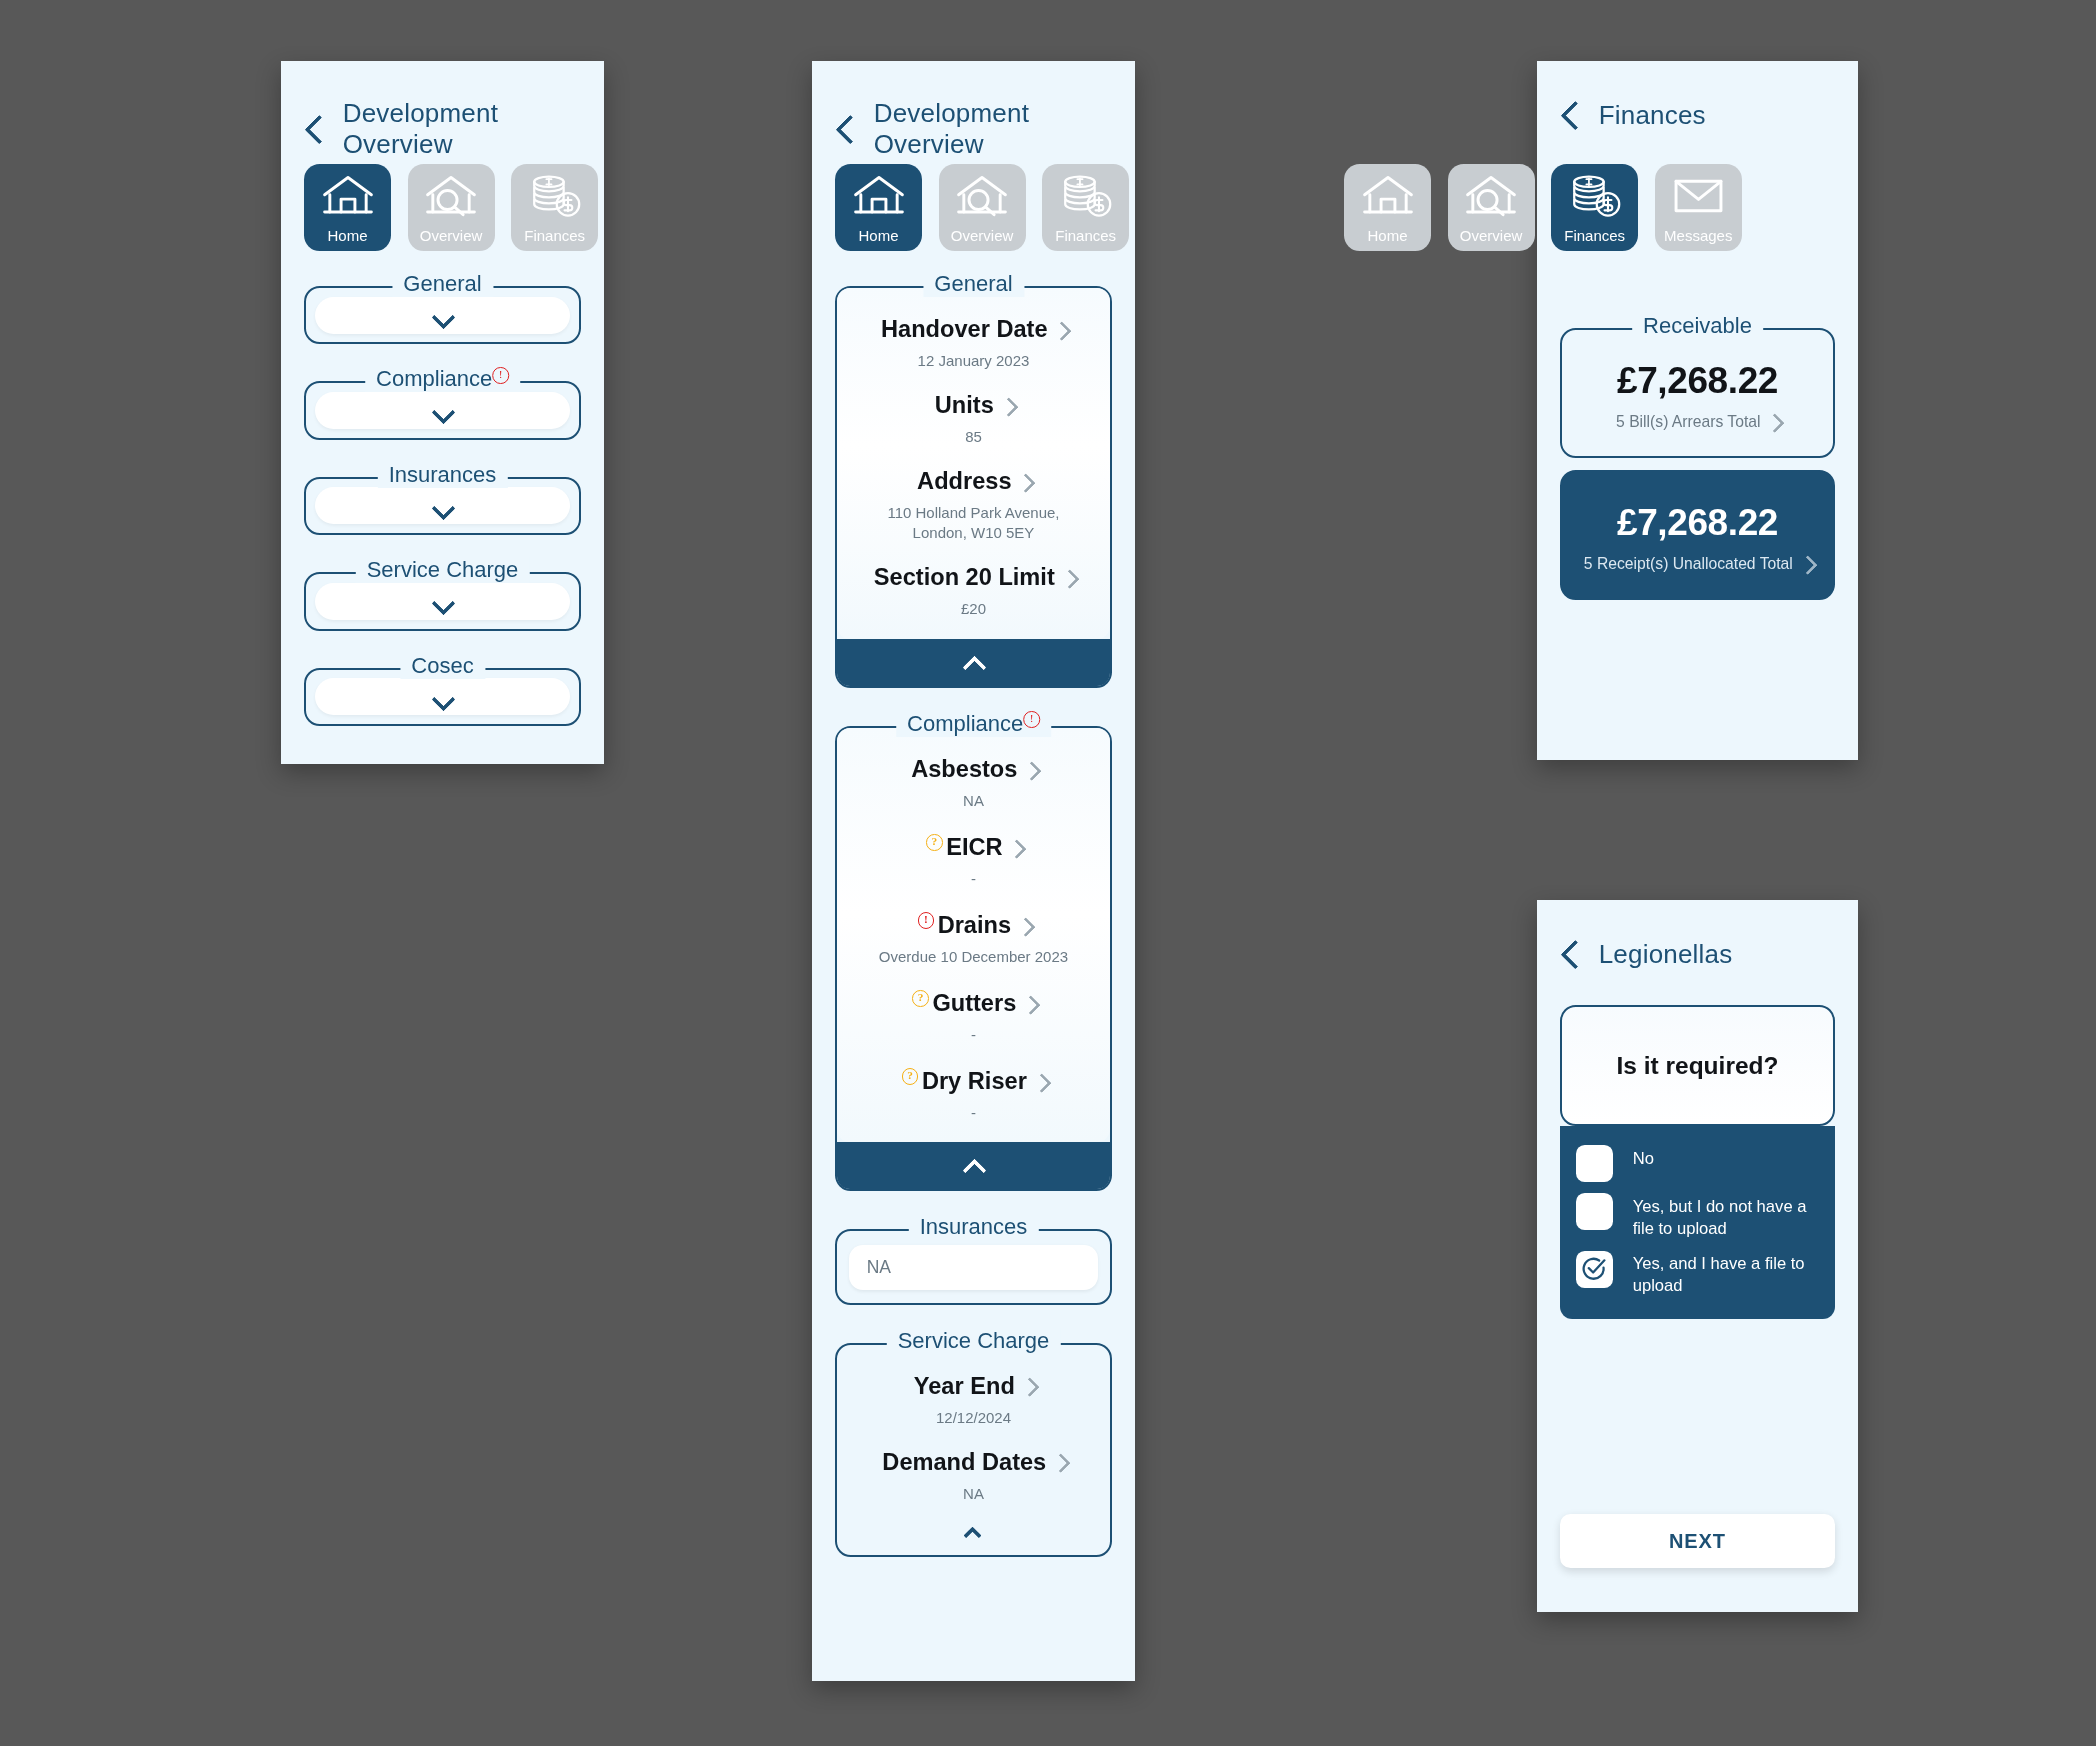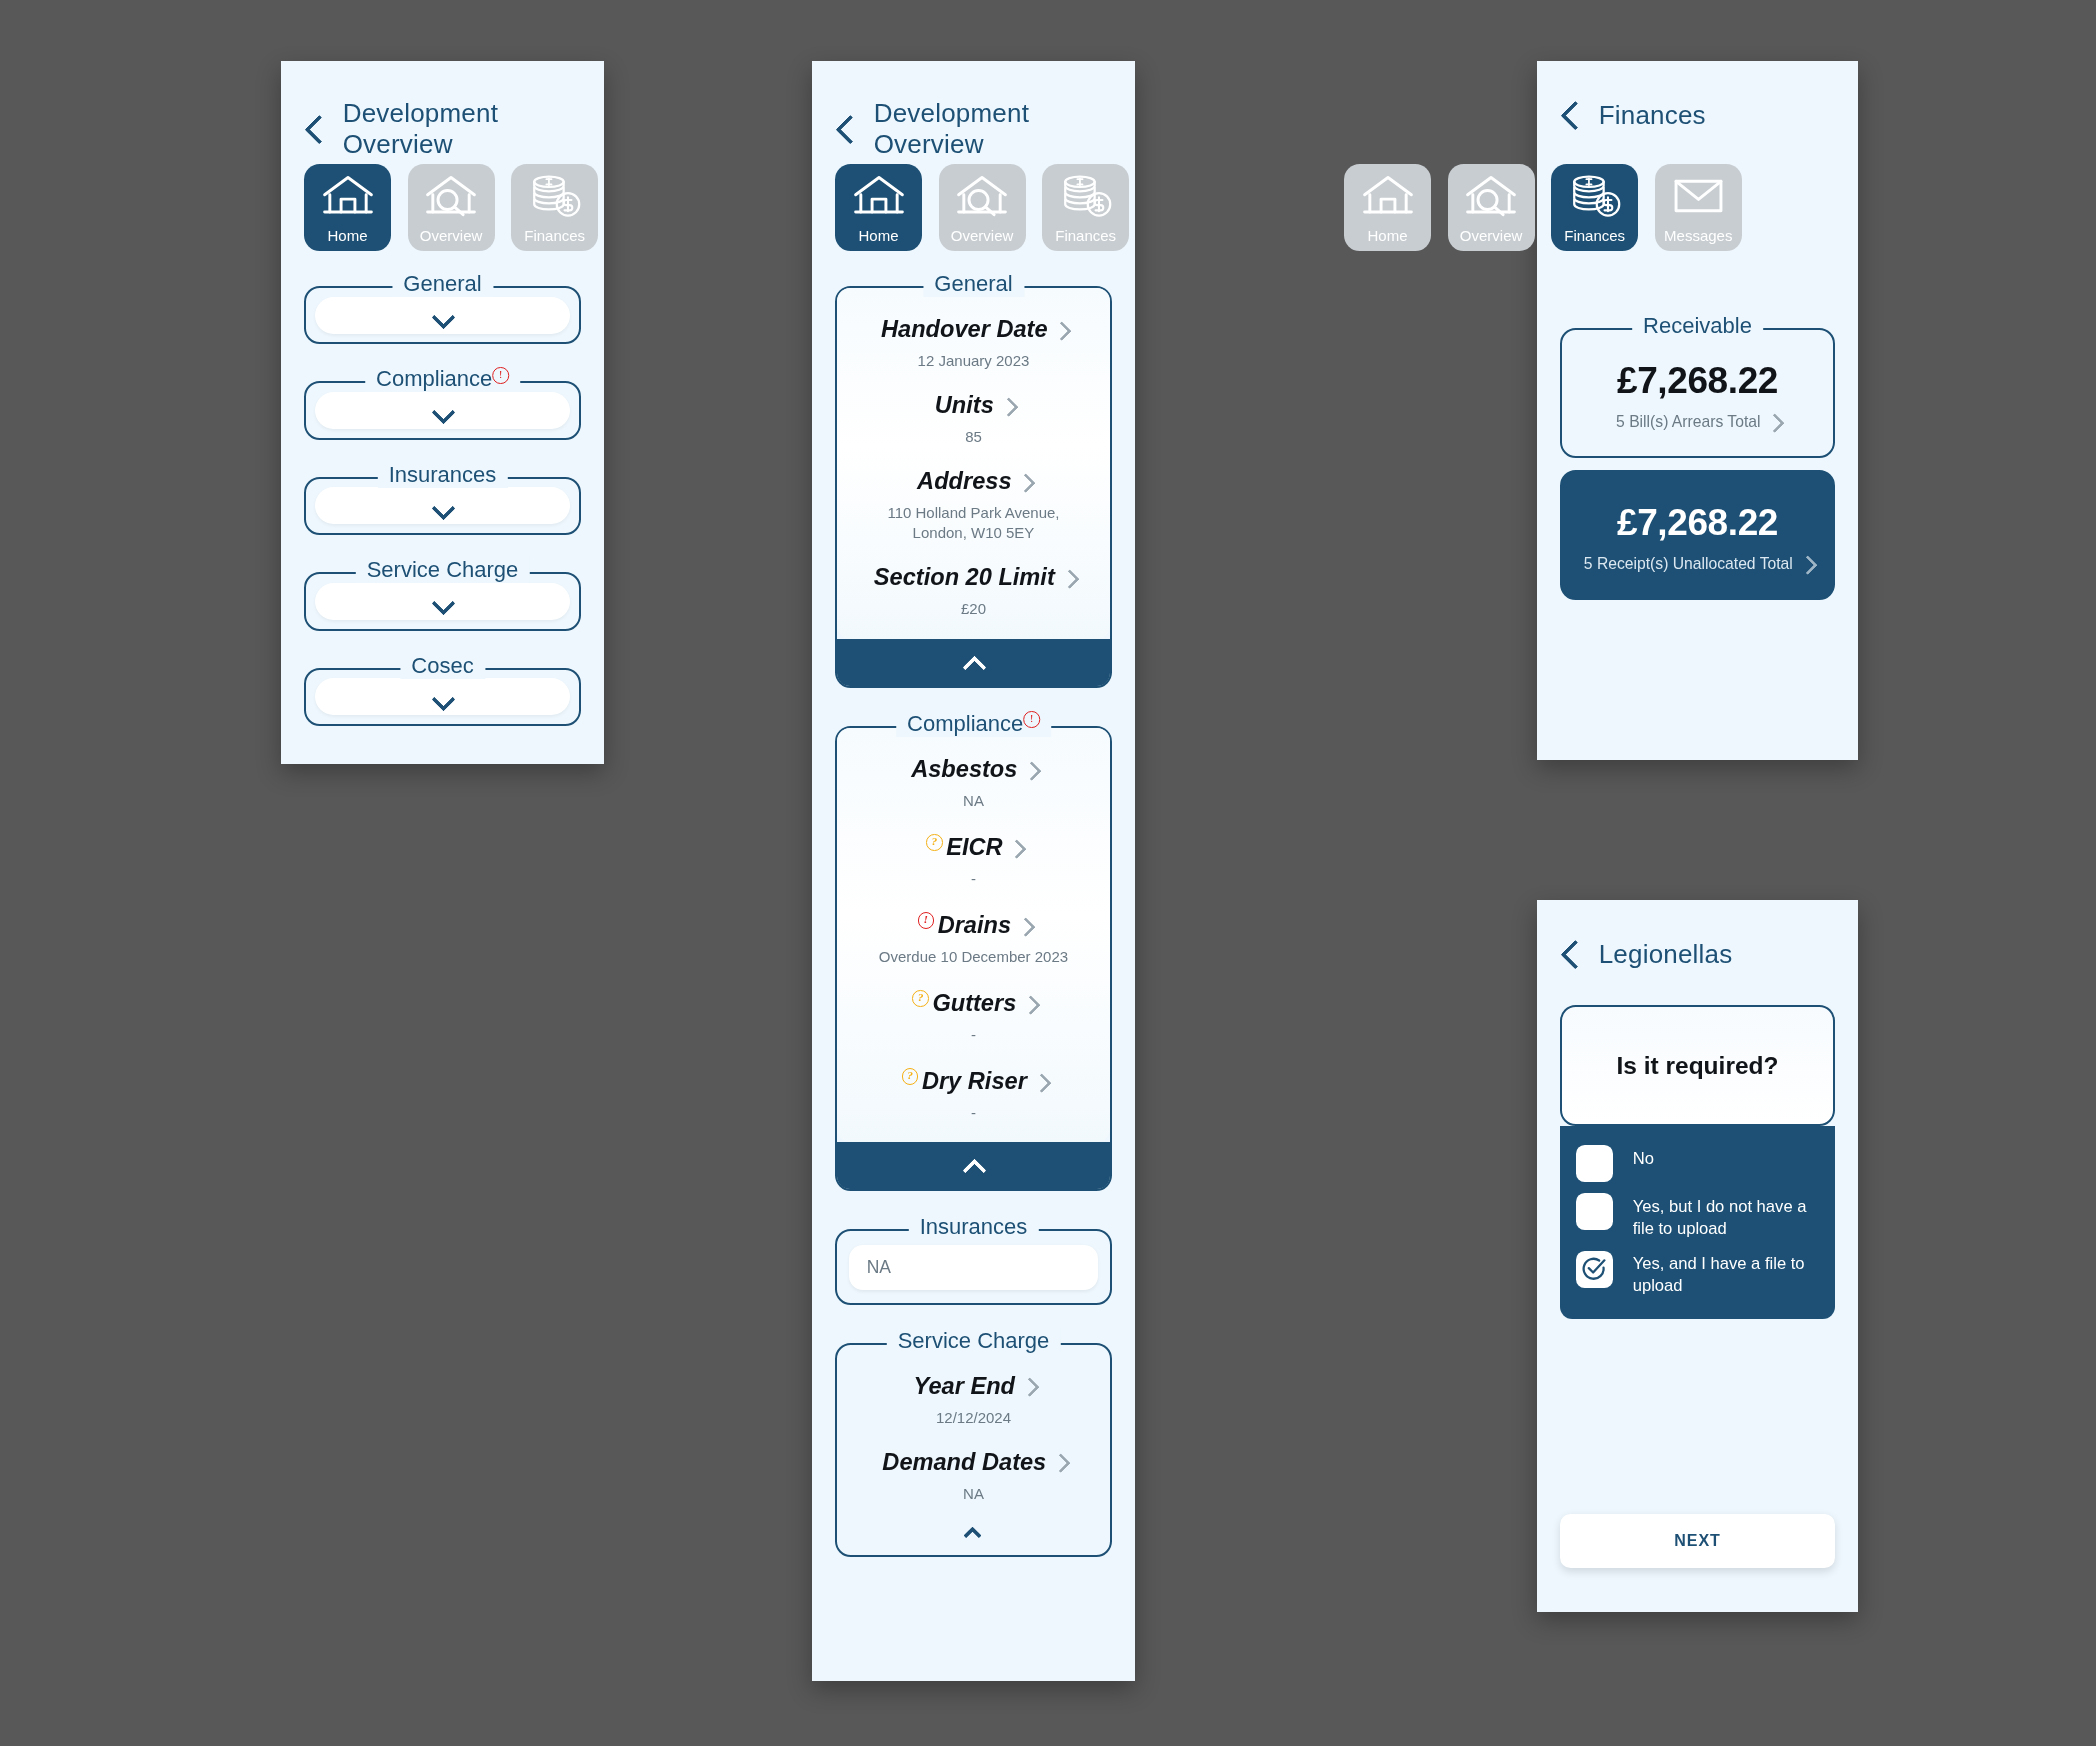--- a/index.html
+++ b/index.html
@@ -80,21 +80,21 @@
 
   
   .card-inner {
     background: linear-gradient(180deg,#f6fbfe 0%,#ffffff 45%,#f2f9fd 100%);
     border-radius: 13px; padding: 23px 8.7px 15.7px;
   }
   .drow { text-align: center; padding: 5.2px 0 3.5px; }
   .drow + .drow { margin-top: 12.2px; }
   .drow-title {
     font-size: 23.6px; font-weight: bold; color: #111418;
-    display: inline-flex; align-items: center; justify-content: center; gap: 7px; font-style: italic;
+    display: inline-flex; align-items: center; justify-content: center; gap: 7px;
   }
   .drow-title .badge { align-self: flex-start; margin-right: -3.5px; }
   .drow-val { font-size: 15px; color: #6b7a85; margin-top: 7.9px; line-height: 1.35; }
   .carat { width: 11.4px; height: 19px; position: relative; display: inline-block; }
   .carat::before {
     content: ""; position: absolute; left: 0.9px; top: 3.5px;
     width: 10.5px; height: 10.5px; border-right: 3.5px solid #9aa7b0; border-top: 3.5px solid #9aa7b0;
     transform: rotate(45deg); border-radius: 0.9px;
   }
   .collapse-bar {
@@ -140,21 +140,21 @@
   .opt { display: flex; align-items: flex-start; gap: 20px; }
   .opt + .opt { margin-top: 11.4px; }
   .cbox {
     width: 37px; height: 37px; background: #ffffff; border-radius: 8.7px; flex: none;
     display: flex; align-items: center; justify-content: center;
   }
   .opt-lbl { font-size: 16.6px; color: #ffffff; line-height: 1.3; padding-top: 2.6px; }
   .next-btn {
     position: absolute; left: 23px; right: 23px; bottom: 44px; height: 54px;
     background: #ffffff; border-radius: 10.5px; display: flex; align-items: center;
-    justify-content: center; font-size: 16px; font-weight: bold; color: #1d5074;
+    justify-content: center; font-size: 20px; font-weight: bold; color: #1d5074;
     letter-spacing: 0.9px; box-shadow: 0 3.5px 8.7px rgba(0,0,0,0.12);
   }
 </style>
 <style>[data-name="service-charge-collapse-button"] .chev-up::before{display:none}</style></head>
 <body>
 
 <div class="stage" data-name="screenshot-canvas">
 
   <div class="panel" id="panel-home-collapsed" data-name="panel-development-overview-collapsed">
     <div class="hdr" data-name="panel1-header">

